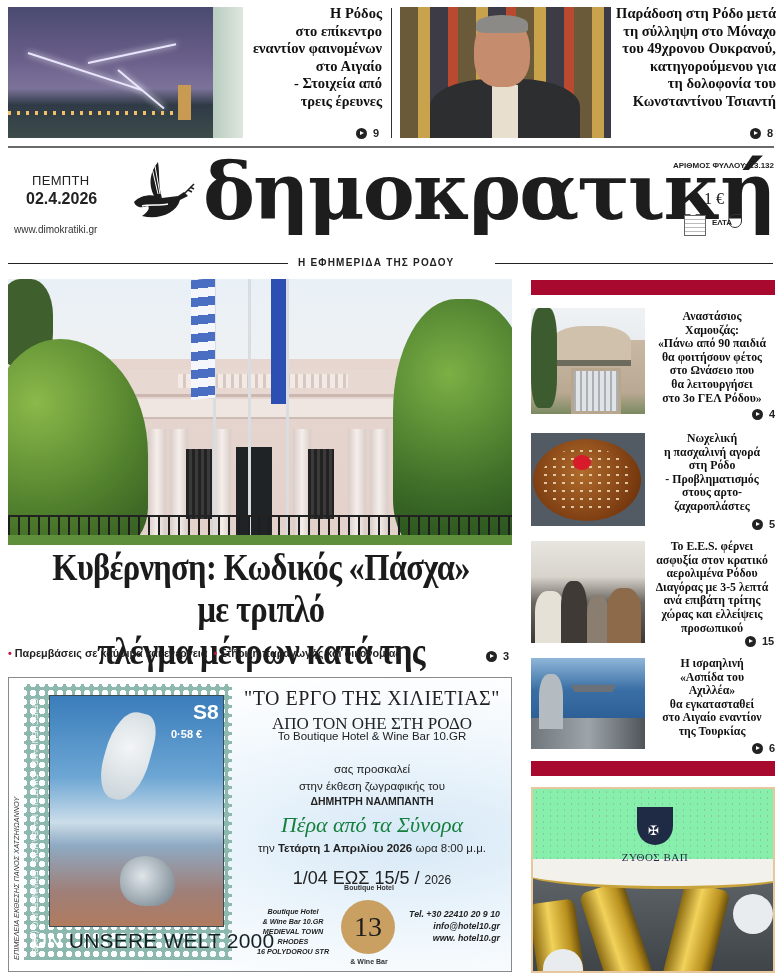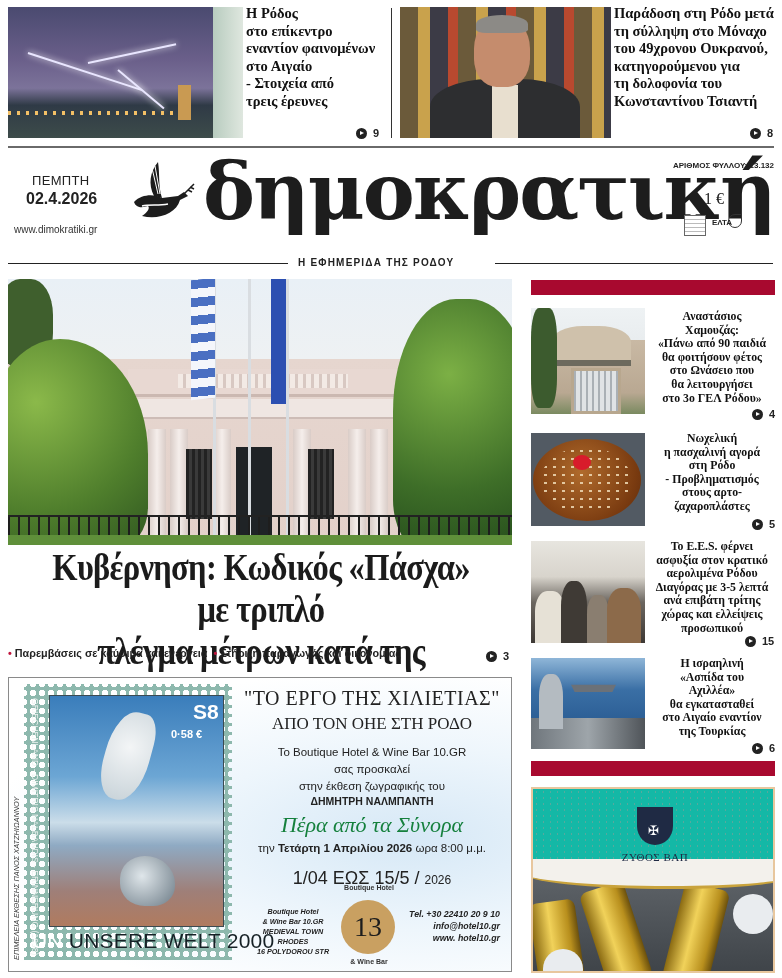--- a/index.html
+++ b/index.html
@@ -14,21 +14,21 @@
   .storm .tower { position: absolute; left: 170px; top: 78px; width: 13px; height: 35px; background: #c99a52; }
   .storm .wall { position: absolute; left: 205px; top: 0; width: 30px; height: 131px; background: linear-gradient(90deg,#b8ccbf,#dfe7df); }
   .storm .lights { position: absolute; left: 0; top: 104px; width: 170px; height: 4px; background: repeating-linear-gradient(90deg,#f3c066 0 3px,transparent 3px 9px); }
   .man { left: 400px; top: 7px; width: 211px; height: 131px;
     background: repeating-linear-gradient(90deg, #6b5a3a 0 18px, #c9a24c 18px 30px, #3c3b46 30px 48px, #b9492f 48px 58px); }
   .man .head { position: absolute; left: 74px; top: 10px; width: 56px; height: 70px; border-radius: 45% 45% 40% 40%; background: #c58c6d; }
   .man .hair { position: absolute; left: 76px; top: 8px; width: 52px; height: 18px; border-radius: 50% 50% 20% 20%; background: #8c8a86; }
   .man .jacket { position: absolute; left: 30px; top: 72px; width: 150px; height: 70px; border-radius: 40% 40% 0 0; background: #2d2e30; }
   .man .shirt { position: absolute; left: 92px; top: 78px; width: 26px; height: 55px; background: #e8dfcf; }
 
-  .teaser-text { position: absolute; text-align: left; font-size: 14.5px; line-height: 17.5px; font-weight: bold; font-family: "Liberation Serif", serif; color: #111; }
+  .teaser-text { position: absolute; text-align: right; font-size: 14.5px; line-height: 17.5px; font-weight: bold; font-family: "Liberation Serif", serif; color: #111; }
   .teaser-text.t1 { left: 246px; top: 5px; width: 136px; }
   .teaser-text.t2 { left: 614px; top: 5px; width: 162px; }
   .pg { position: absolute; display: flex; align-items: center; gap: 6px; font-size: 11px; font-weight: bold; color: #222; }
   .pg .dot { width: 11px; height: 11px; border-radius: 50%; background: #222; position: relative; }
   .pg .dot::after { content: ""; position: absolute; left: 4px; top: 3px; border-left: 4px solid #fff; border-top: 2.5px solid transparent; border-bottom: 2.5px solid transparent; }
   .vsep { position: absolute; left: 391px; top: 8px; width: 1px; height: 130px; background: #333; }
 
   
   .rule-top { position: absolute; left: 8px; top: 146px; width: 766px; height: 2px; background: #6a6a6a; }
   .day { position: absolute; left: 32px; top: 173px; font-size: 13px; color: #222; letter-spacing: 0.3px; }
@@ -82,21 +82,21 @@
   .stamp-country span { position: absolute; left: 0; top: 0; transform: rotate(90deg) translateY(-12px); transform-origin: left top; white-space: nowrap; font-size: 8.6px; color: #eef3f1; }
   .stamp-value { position: absolute; left: 193px; top: 700px; font-size: 21px; font-weight: bold; color: #fff; }
   .stamp-euro { position: absolute; left: 171px; top: 728px; font-size: 11px; font-weight: bold; color: #fff; }
   .stamp-bottom { position: absolute; left: 32px; top: 929px; font-size: 21px; color: #162126; letter-spacing: 0.2px; }
   .stamp-bottom .un { color: #fff; }
 
   .ad-text { position: absolute; left: 232px; width: 280px; text-align: center; color: #222; }
   .ad-title { top: 687px; font-family: "Liberation Serif", serif; font-size: 20px; letter-spacing: 0.5px; }
   .ad-sub { top: 714px; font-family: "Liberation Serif", serif; font-size: 17px; }
   .ad-line { font-size: 11.5px; }
-  .ad-l1 { top: 746px; } .ad-l2 { top: 763px; } .ad-l3 { top: 780px; }
+  .ad-l1 { top: 730px; } .ad-l2 { top: 763px; } .ad-l3 { top: 780px; }
   .ad-l4 { top: 795px; font-weight: bold; font-size: 10.5px; }
   .ad-script { top: 812px; font-family: "Liberation Serif", serif; font-style: italic; font-size: 22px; color: #15803d; }
   .ad-when { top: 842px; font-size: 11.5px; }
   .ad-when b { font-weight: bold; }
   .ad-dates { top: 868px; font-size: 18px; }
   .ad-dates small { font-size: 12px; }
   .ad-addr { position: absolute; left: 248px; top: 907px; width: 90px; text-align: center; font-size: 7.2px; font-weight: bold; font-style: italic; line-height: 10px; color: #222; }
   .ad-contact { position: absolute; left: 400px; top: 908px; width: 100px; text-align: right; font-size: 8.8px; font-weight: bold; font-style: italic; line-height: 12px; color: #222; }
   .hotel-logo { position: absolute; left: 341px; top: 900px; width: 54px; height: 54px; border-radius: 50%; background: #c9a061; display: flex; align-items: center; justify-content: center; font-family: "Liberation Serif", serif; font-size: 28px; color: #1d1d1d; }
   .hotel-arc { position: absolute; left: 337px; top: 884px; width: 64px; text-align: center; font-size: 7px; font-weight: bold; color: #333; }
@@ -114,21 +114,21 @@
   .si2 .bread { position: absolute; left: 2px; top: 6px; width: 108px; height: 82px; border-radius: 50%; background: radial-gradient(circle at 45% 40%, #b06b2c, #7a3b10 70%, #5a2a0b); }
   .si2 .egg { position: absolute; left: 42px; top: 22px; width: 18px; height: 15px; border-radius: 50%; background: #d81b2b; }
   .si2 .almonds { position: absolute; left: 10px; top: 14px; width: 90px; height: 66px; border-radius: 50%; background: radial-gradient(#f0dcb8 1.2px, transparent 1.6px) 0 0/9px 8px; opacity: 0.85; }
   .si3 { top: 541px; height: 102px; background: linear-gradient(180deg,#e7e5df 0%,#d8d4cc 35%,#6b6660 60%,#3d3834 100%); }
   .si3 .p { position: absolute; bottom: 0; border-radius: 40% 40% 0 0; }
   .si4 { top: 658px; height: 91px; background: linear-gradient(180deg,#8fb6d8 0%,#3a6fa5 35%,#1f4f86 100%); }
   .si4 .ship { position: absolute; left: 40px; top: 22px; width: 45px; height: 12px; background: #6b7178; clip-path: polygon(0 40%,100% 40%,92% 100%,8% 100%); }
   .si4 .gun { position: absolute; left: 8px; top: 16px; width: 24px; height: 55px; border-radius: 40% 40% 0 0; background: #b4bbc1; }
   .si4 .deck { position: absolute; left: 0; top: 60px; width: 114px; height: 31px; background: linear-gradient(90deg,#6f767c,#9ea5aa,#4f5459); }
 
-  .beer-ad { position: absolute; left: 531px; top: 787px; width: 244px; height: 186px; border: 2px solid #e8c79e; overflow: hidden; background: #14b8a6; }
+  .beer-ad { position: absolute; left: 531px; top: 787px; width: 244px; height: 186px; border: 2px solid #e8c79e; overflow: hidden; background: #86efac; }
   .beer-ad .speck { position: absolute; inset: 0; background: radial-gradient(#9c9a94 0.6px, transparent 0.9px) 0 0/7px 6px; opacity: 0.5; }
   .beer-ad .lower { position: absolute; left: 0; top: 82px; width: 244px; height: 104px; background: linear-gradient(180deg,#5f6469,#3e4348); }
   .beer-ad .wave { position: absolute; left: -10px; top: 70px; width: 270px; height: 30px; border-bottom: 3px solid #c9a33c; border-radius: 0 0 50% 60%; background: #f3f1ec; }
   .beer-ad .shield { position: absolute; left: 104px; top: 18px; width: 36px; height: 38px; background: #1f2a44; border-radius: 0 0 50% 50%; }
   .beer-ad .shield::after { content: "✠"; position: absolute; left: 11px; top: 16px; font-size: 13px; color: #fff; }
   .beer-ad .brand { position: absolute; left: 0; top: 62px; width: 244px; text-align: center; font-family: "Liberation Serif", serif; font-size: 11px; color: #1f2a44; letter-spacing: 0.5px; }
   .beer-ad .can { position: absolute; width: 46px; height: 100px; border-radius: 8px; background: linear-gradient(90deg,#8a6a12,#f1d25a 40%,#b88f1d 80%,#6b500d); }
   .beer-ad .hand { position: absolute; width: 40px; height: 40px; border-radius: 50%; background: #e9ecef; }
 </style>
 </head>

